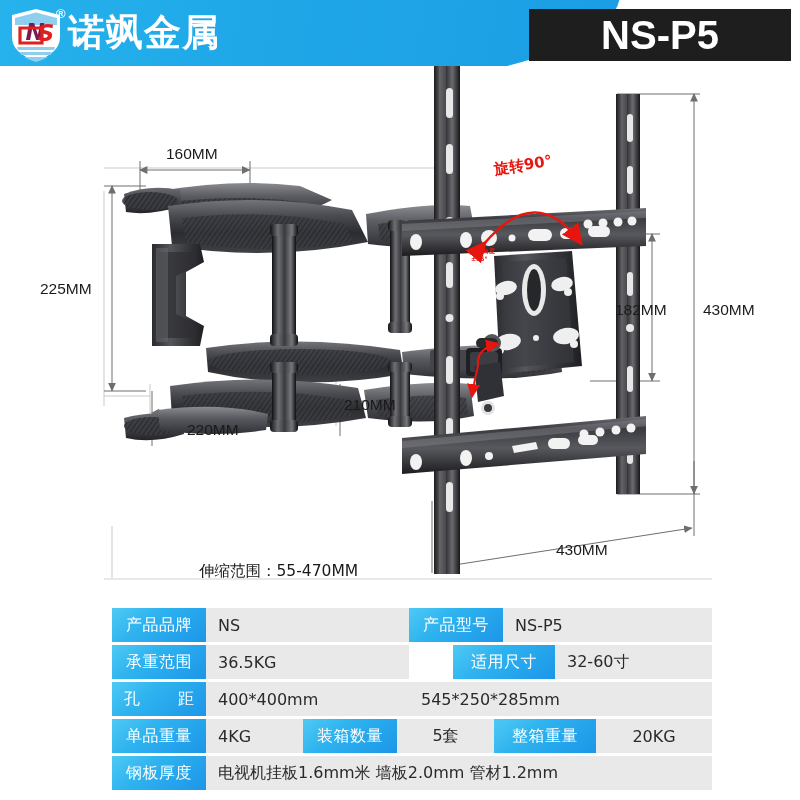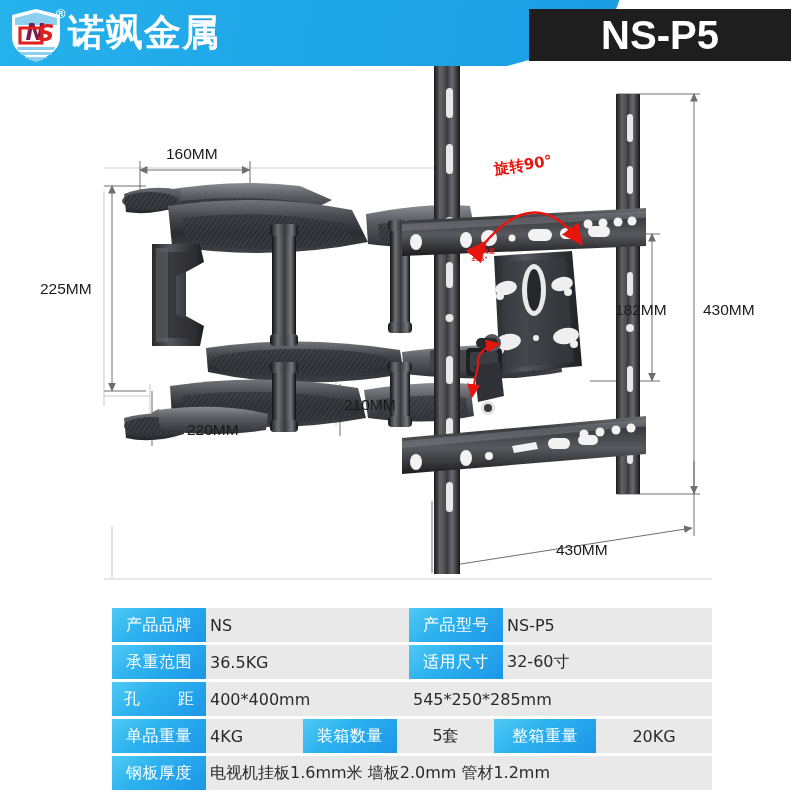--- a/index.html
+++ b/index.html
@@ -79,21 +79,21 @@
     color:#ffffff;font-size:16px;
     display:flex;align-items:center;justify-content:center;
     font-family:"DejaVu Sans","Liberation Sans",sans-serif;
     letter-spacing:0.5px;
     flex:0 0 auto;
   }
   .lbl.spaced{letter-spacing:0;justify-content:space-between;padding:0 12px;box-sizing:border-box;}
   .val{
     background:#e9e9e9;color:#2a2a2a;font-size:16px;
     display:flex;align-items:center;
-    padding-left:4px;box-sizing:border-box;
+    padding-left:12px;box-sizing:border-box;
     font-family:"DejaVu Sans","Liberation Sans",sans-serif;
     flex:1 1 auto;
   }
   .val.ctr{justify-content:center;padding-left:0;}
 </style>
 </head>
 <body>
 
 <div class="stage">
 
@@ -397,40 +397,41 @@
     <div class="dim-label" style="left:187px;top:355px;">220MM</div>
 
     <div class="dim-label" style="left:344px;top:330px;">210MM</div>
 
     <div class="dim-label" style="left:615px;top:235px;">182MM</div>
 
     <div class="dim-label" style="left:703px;top:235px;">430MM</div>
 
     <div class="dim-label" style="left:556px;top:475px;">430MM</div>
 
+    <div class="cn-label" style="left:199px;top:495px;">伸缩范围：55-470MM</div>
 
     <div class="rot-label" style="left:494px;top:90px;">旋转90°</div>
 
     <div class="tilt-label" style="left:471px;top:181px;">仰俯角度</div>
     <div class="tilt-label" style="left:471px;top:189px;">±15°</div>
   </div>
 
   <div class="spec">
 
     <div class="srow">
       <div class="lbl" style="width:94px;">产品品牌</div>
       <div class="val" style="flex:0 0 203px;">NS</div>
       <div class="lbl" style="width:94px;">产品型号</div>
       <div class="val">NS-P5</div>
     </div>
 
     <div class="srow">
       <div class="lbl" style="width:94px;">承重范围</div>
       <div class="val" style="flex:0 0 203px;">36.5KG</div>
-      <div class="lbl" style="width:94px;">适用尺寸</div>
+      <div class="lbl" style="width:102px;margin-left:44px;">适用尺寸</div>
       <div class="val">32-60寸</div>
     </div>
 
     <div class="srow">
       <div class="lbl spaced" style="width:94px;">
         <span>孔</span>
         <span>距</span>
       </div>
       <div class="val" style="flex:0 0 203px;">400*400mm</div>
       <div class="val">545*250*285mm</div>

